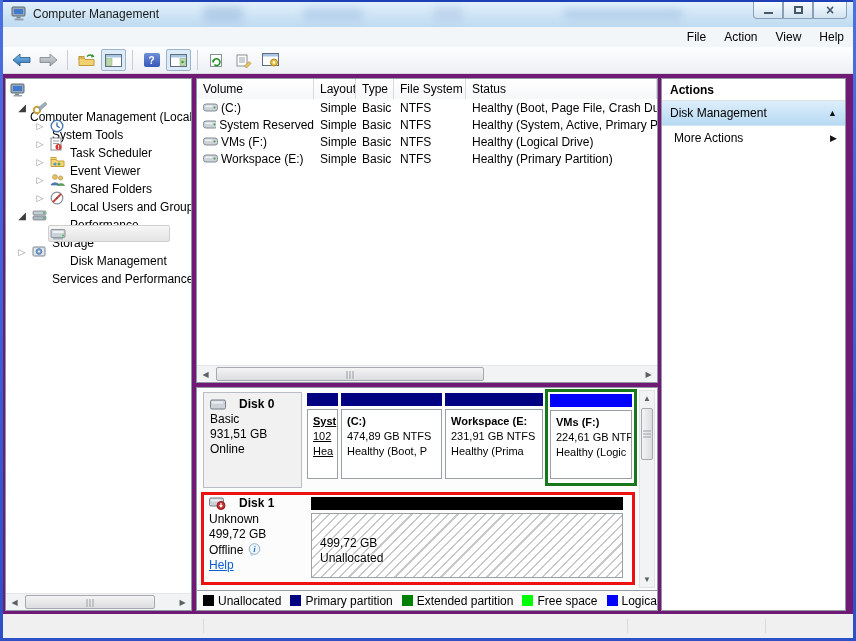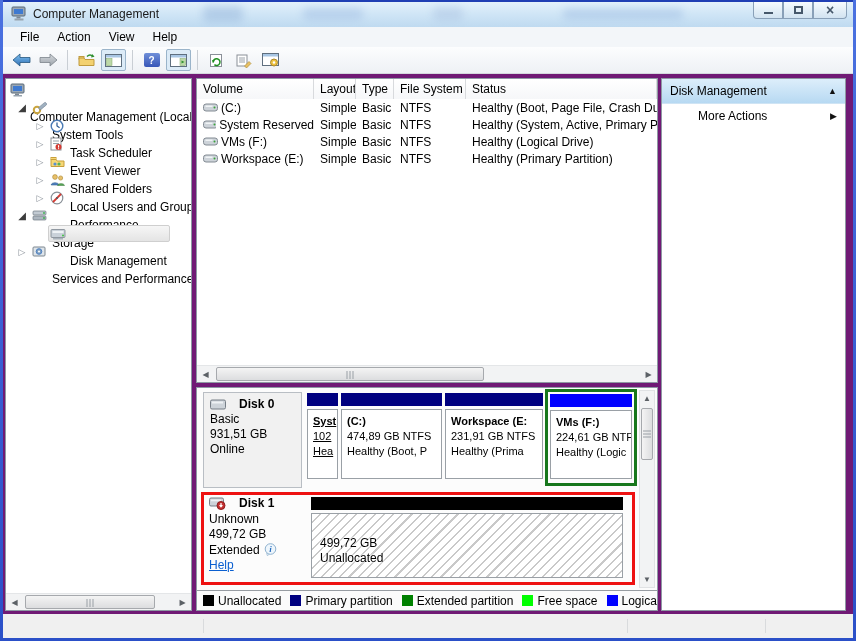--- a/index.html
+++ b/index.html
@@ -22,21 +22,21 @@
   .title-text{position:absolute;left:30px;top:5px;font-size:12px;color:#1a1a1a;}
   .winbtns{position:absolute;top:0;right:6px;display:flex;}
   .winbtn{width:30px;height:17px;border:1px solid #89a0b8;border-top:none;
     background:linear-gradient(180deg,#f6fbfe,#d2e3f1);display:flex;align-items:center;justify-content:center;}
   .winbtn.close{border-bottom-right-radius:4px;width:34px;}
   .winbtn.minimize{border-bottom-left-radius:4px;}
   .glyph-min{width:9px;height:2px;background:#46586b;margin-top:5px;}
   .glyph-max{width:9px;height:8px;border:2px solid #46586b;}
   .glyph-close{color:#46586b;font-size:14px;font-weight:bold;line-height:1;}
   
-  .menubar{position:absolute;top:27px;left:3px;right:3px;height:20px;background:#f3f6f9;display:flex;align-items:center;padding-left:8px;}
+  .menubar{position:absolute;top:27px;left:3px;right:3px;height:20px;background:#f3f6f9;display:flex;align-items:center;padding-left:8px;justify-content:flex-end;}
   .menu-item{padding:2px 9px;cursor:default;}
   
   .toolbar{position:absolute;top:47px;left:3px;right:3px;height:27px;
     background:linear-gradient(180deg,#fcfdfe,#eef1f5);border-bottom:1px solid #d5d9de;
     display:flex;align-items:center;padding-left:6px;gap:2px;}
   .tbtn{width:25px;height:22px;display:flex;align-items:center;justify-content:center;}
   .tbtn.pressed{border:1px solid #9ab4ca;background:#dcebf7;border-radius:2px;}
   .tsep{width:1px;height:20px;background:#c9ced4;margin:0 4px;}
   .qbtn{width:16px;height:14px;border-radius:2px;background:linear-gradient(180deg,#6f8fd8,#3756b8);
     color:#fff;font-weight:bold;font-size:10px;display:flex;align-items:center;justify-content:center;}
@@ -89,21 +89,21 @@
   .help-link{color:#0a5fd0;text-decoration:underline;cursor:pointer;}
   
   .legend{position:absolute;left:0;right:0;bottom:0;height:20px;border-top:1px solid #979ca2;background:#fbfbfb;
     display:flex;align-items:center;padding-left:6px;gap:9px;white-space:nowrap;overflow:hidden;}
   .leg-item{display:flex;align-items:center;gap:4px;}
   .leg-sq{width:11px;height:11px;display:inline-block;}
   
   .act-header{height:22px;font-weight:bold;padding:4px 0 0 8px;border-bottom:1px solid #dfe2e5;}
   .act-row1{position:relative;height:25px;line-height:25px;padding-left:8px;
     background:linear-gradient(180deg,#ddeefb,#b7d9f2);border-bottom:1px solid #cfe4f4;}
-  .act-row2{position:relative;height:25px;line-height:25px;padding-left:36px;}
+  .act-row2{position:relative;height:25px;line-height:25px;padding-left:12px;}
   .act-arrow{position:absolute;right:8px;top:0;font-size:9px;color:#111;}
   
   .statusbar{position:absolute;left:3px;right:3px;top:614px;height:24px;background:#f0f0f0;}
   .st-div{position:absolute;top:5px;bottom:5px;width:1px;background:#d9dbdd;}
 </style>
 </head>
 <body>
 
 <div class="window">
   <div class="brd-top"></div>
@@ -460,21 +460,21 @@
           <svg width="18" height="13">
             <rect x="0.5" y="1" width="14" height="8" rx="1.5" fill="#cdd3d9" stroke="#777f87"></rect>
             <rect x="2" y="2.5" width="10" height="1.8" fill="#eef1f4"></rect>
             <circle cx="12" cy="8.5" r="4" fill="#c53030" stroke="#8e1f1f"></circle>
             <path d="M12 6 v3.4 M10.6 8.2 l1.4 1.6 1.4-1.6" stroke="#fff" fill="none" stroke-width="1.2"></path>
           </svg>
           <span>Disk 1</span>
         </div>
       <div>Unknown</div>
       <div>499,72 GB</div>
-      <div><span>Extended</span>
+      <div><span>Offline</span>
         <svg width="14" height="14" style="vertical-align:-3px">
             <circle cx="7.5" cy="6" r="5.3" fill="#eef6fc" stroke="#8fb2cf"></circle>
             <path d="M3.5 10.5 l1 2.4 1.6-1.7z" fill="#eef6fc" stroke="#8fb2cf" stroke-width=".6"></path>
             <text x="7.5" y="9" text-anchor="middle" font-size="9" font-style="italic" font-weight="bold" fill="#2a6fc0" font-family="Liberation Serif,serif">i</text>
           </svg>
       </div>
       <div><span class="help-link">Help</span></div>
     </div>
     <div class="pbar" style="left: 114px; width: 312px; top: 109px; background-color: rgb(0, 0, 0);"></div>
     <div class="pbody hatch" style="left:114px;width:312px;top:125px;height:65px;padding:22px 0 0 8px;">
@@ -512,20 +512,21 @@
           <span>Free space</span>
         </span>
       <span class="leg-item">
           <span class="leg-sq" style="background-color: rgb(0, 0, 255);"></span>
           <span>Logical d</span>
         </span>
     </div>
   </div>
 
   <div class="panel" id="actions-panel">
+    <div class="act-header">Actions</div>
     <div class="act-row1">
       <span>Disk Management</span>
       <span class="act-arrow">▲</span>
     </div>
     <div class="act-row2">
       <span>More Actions</span>
       <span class="act-arrow">▶</span>
     </div>
   </div>
 

